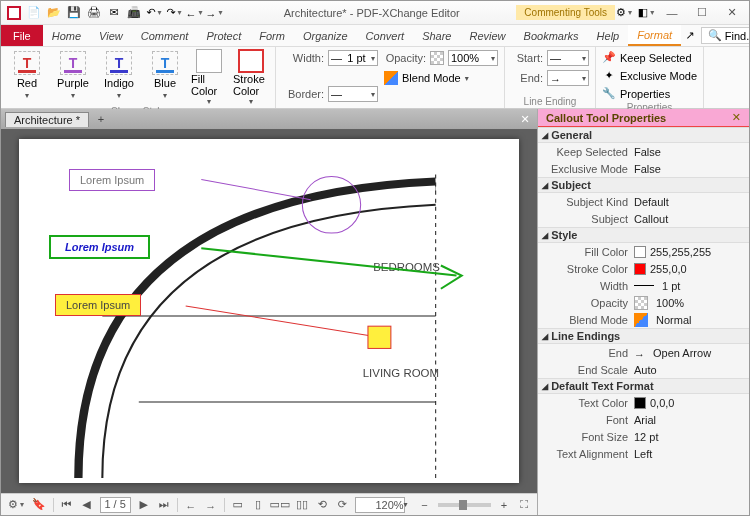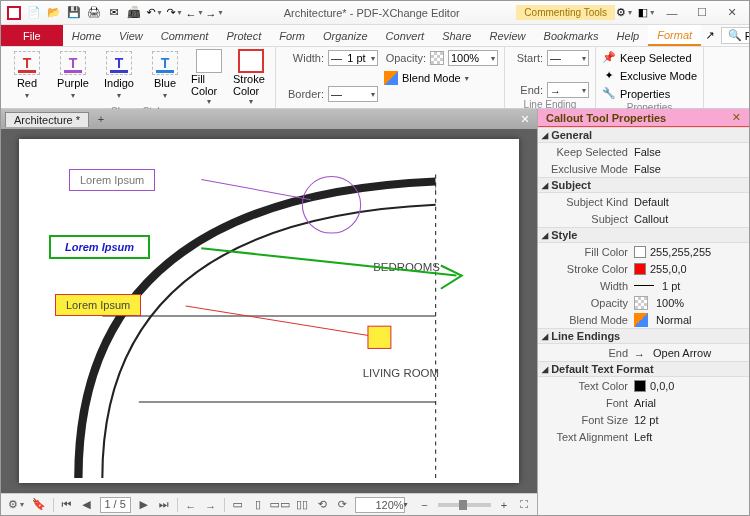--- a/index.html
+++ b/index.html
@@ -10,21 +10,21 @@
 .qat { display: flex; align-items: center; gap: 2px; padding: 0 4px; }
 .qat-btn { width: 18px; height: 18px; display: flex; align-items: center; justify-content: center; }
 .title-center { flex: 1; text-align: center; color: #555; }
 .title-right { display: flex; align-items: center; gap: 4px; padding-right: 4px; }
 .commenting-tools { background: #ffe9a8; padding: 2px 8px; color: #a07400; font-size: 10px; }
 .win-btn { width: 26px; height: 18px; display: flex; align-items: center; justify-content: center; color: #555; }
 .mini-icon { width: 18px; height: 18px; display:flex; align-items:center; justify-content:center; }
 
 
 .ribbon-tabs { height: 22px; display: flex; align-items: stretch; background: #fafafa; border-bottom: 1px solid #ddd; }
-.file-tab { background: #c8102e; color: #fff; padding: 0 22px; display: flex; align-items: center; }
+.file-tab { background: #c8102e; color: #fff; padding: 0 12px; display: flex; align-items: center; }
 .tab { padding: 0 9px; display: flex; align-items: center; color: #444; cursor: pointer; font-style: italic; }
 .tab.active { color: #e8861c; border-bottom: 2px solid #e8861c; background:#fff; }
 .tab-right { margin-left: auto; display: flex; align-items: center; gap: 2px; padding-right: 4px; }
 .find-btn { border: 1px solid #ccc; padding: 1px 6px; display: flex; align-items: center; gap: 3px; background:#fff; }
 
 
 .ribbon { height: 62px; background: #fafafa; border-bottom: 1px solid #ccc; display: flex; }
 .rgroup { border-right: 1px solid #ddd; display: flex; flex-direction: column; padding: 2px 6px 0; }
 .rgroup-row { display: flex; gap: 6px; align-items: flex-start; flex: 1; }
 .rgroup-label { text-align: center; color: #888; font-size: 10px; padding-bottom: 1px; }
@@ -218,21 +218,21 @@
         <div class="rrow">
             <span class="blend-icon"></span>
             <span>Blend Mode</span>
             <span class="dd-arrow">▾</span>
           </div>
       </div>
     </div>
     <div class="rgroup-label">&nbsp;</div>
   </div>
   <div class="rgroup">
-    <div class="rgroup-row" style="flex-direction:column; gap:14px;">
+    <div class="rgroup-row" style="flex-direction:column; gap:2px;">
       <div class="rrow">
           <span class="rrow-label" style="width:32px">Start:</span>
           <div class="input-mini" style="width:42px">
             <span>—</span>
             <span class="dd-arrow">▾</span>
           </div>
         </div>
       <div class="rrow">
           <span class="rrow-label" style="width:32px">End:</span>
           <div class="input-mini" style="width:42px">
@@ -372,20 +372,24 @@
         </div>
         <div class="prop-row">
           <div class="prop-label">Blend Mode</div>
           <div class="prop-val"><span class="blend-icon" style="margin-right:4px"></span>Normal</div>
         </div>
         <div class="prop-section"><span class="tri">◢</span>Line Endings</div>
         <div class="prop-row">
           <div class="prop-label">End</div>
           <div class="prop-val"><span style="margin-right:4px">→</span>Open Arrow</div>
         </div>
+        <div class="prop-row">
+          <div class="prop-label">End Scale</div>
+          <div class="prop-val">Auto</div>
+        </div>
         <div class="prop-section"><span class="tri">◢</span>Default Text Format</div>
         <div class="prop-row">
           <div class="prop-label">Text Color</div>
           <div class="prop-val"><span class="sw" style="background:#000000"></span>0,0,0</div>
         </div>
         <div class="prop-row">
           <div class="prop-label">Font</div>
           <div class="prop-val">Arial</div>
         </div>
         <div class="prop-row">

